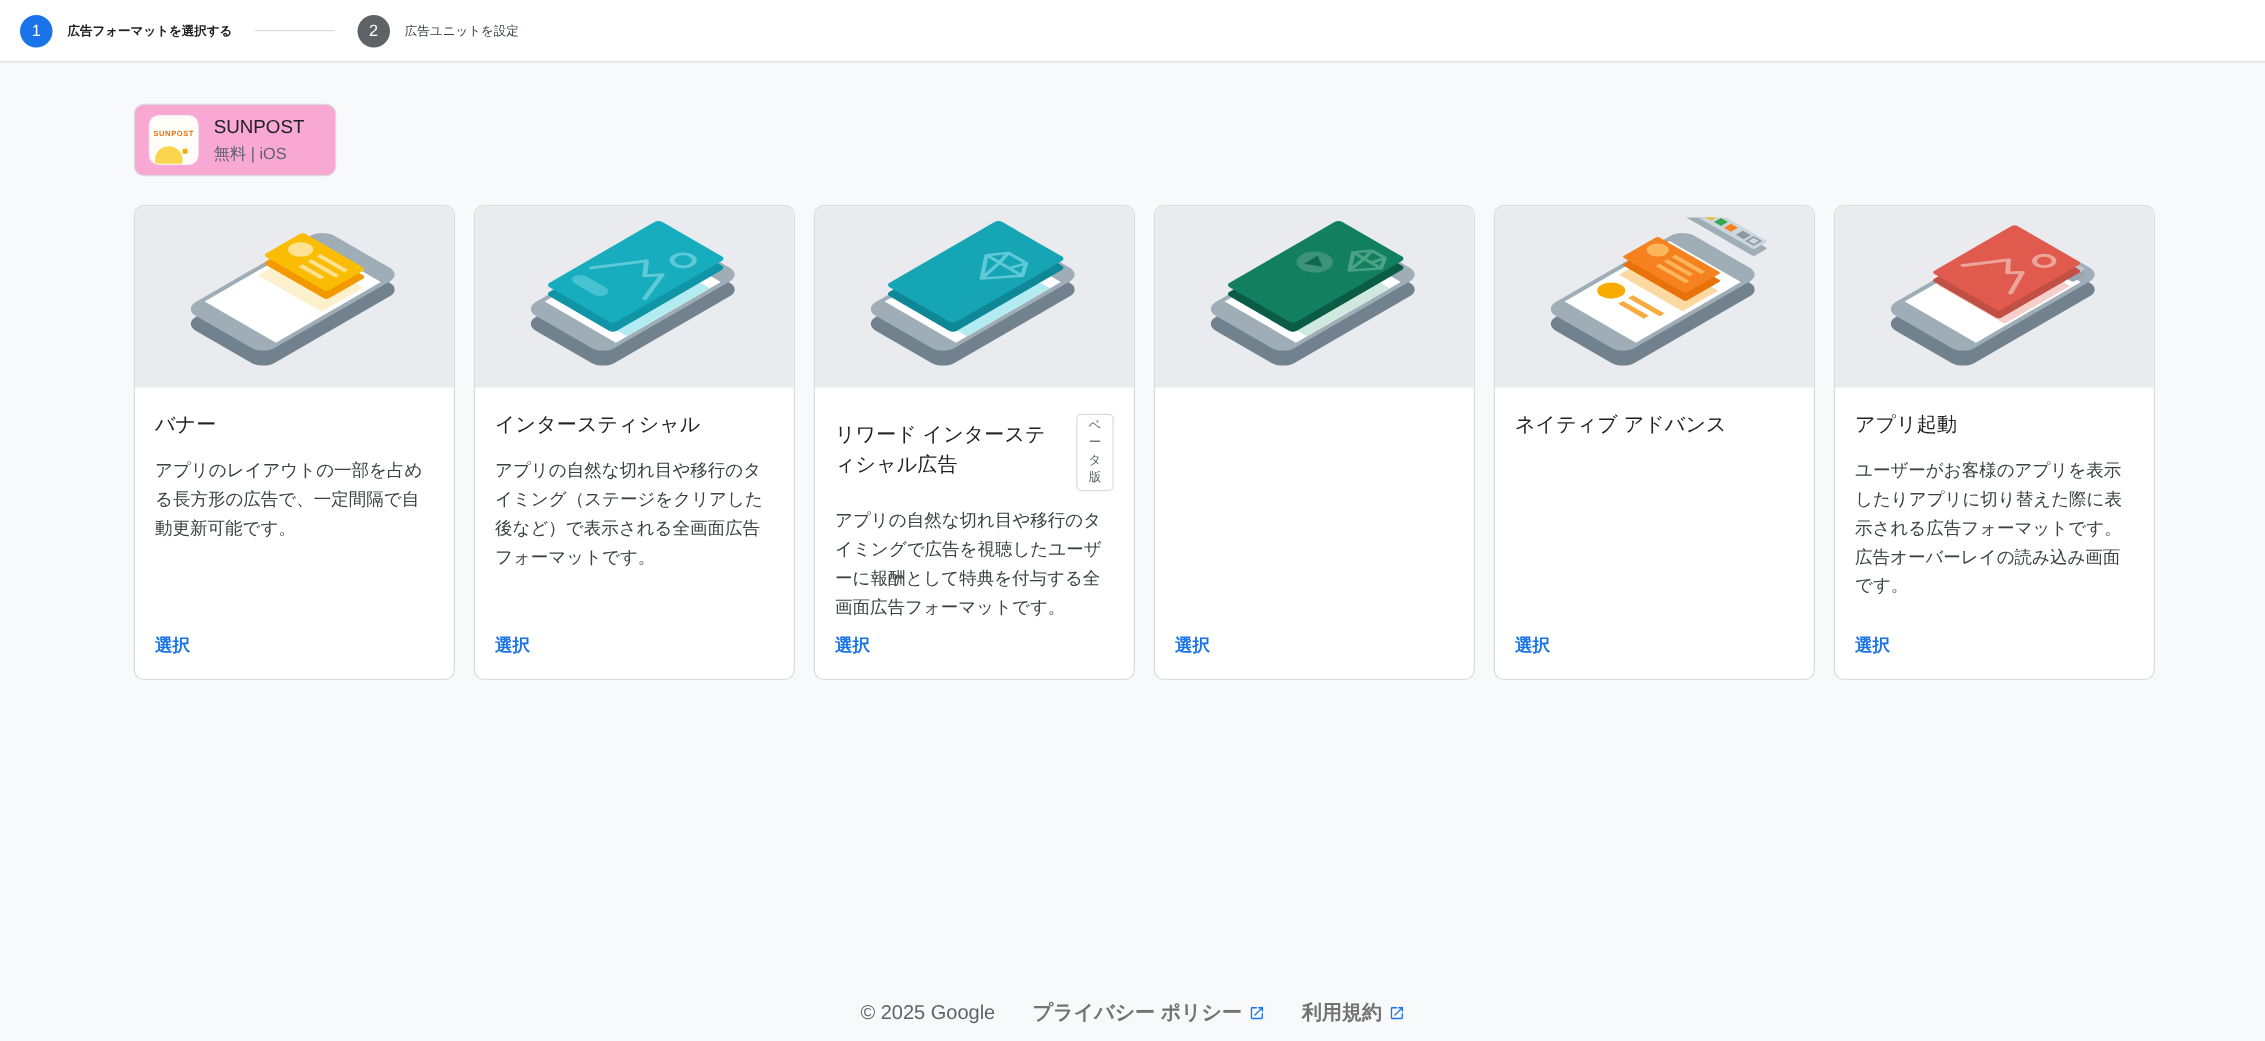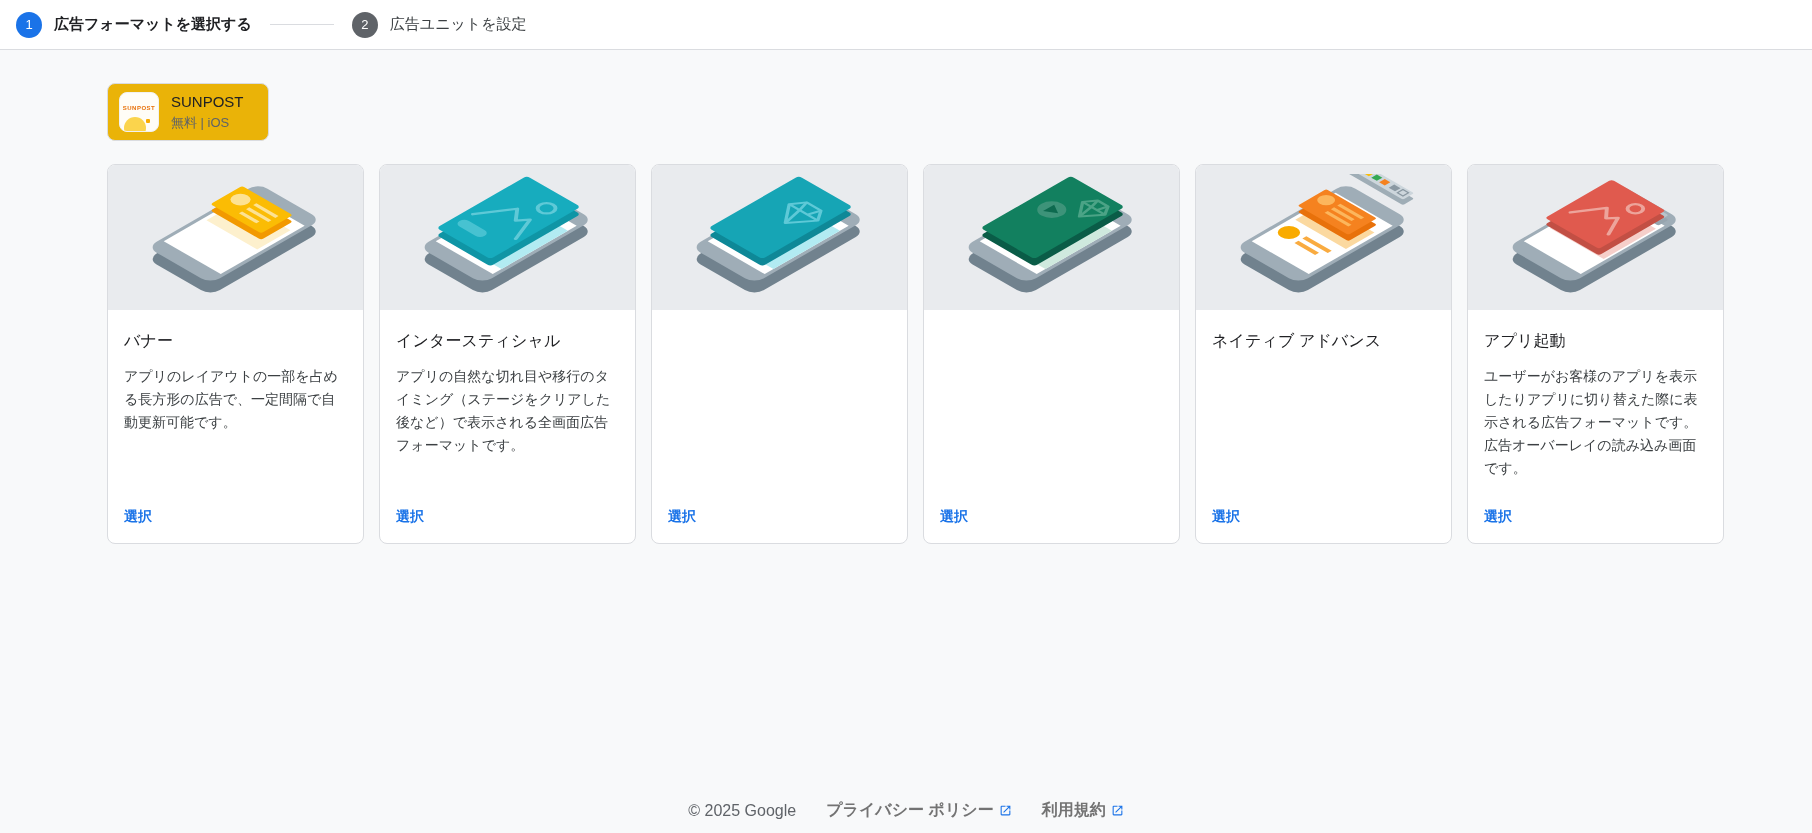--- a/index.html
+++ b/index.html
@@ -18,29 +18,29 @@
     display: flex; align-items: center; padding-left: 16px;
   }
   .step { display: flex; align-items: center; }
   .step-circle {
     width: 26px; height: 26px; border-radius: 50%; color: #fff;
     font-size: 13px; display: flex; align-items: center; justify-content: center;
     flex: none;
   }
   .step-circle.active { background: #1a73e8; }
   .step-circle.inactive { background: #5f6368; }
-  .step-label { margin-left: 12px; font-size: 15px; }
+  .step-label { margin-left: 12px; font-size: 10px; }
   .step-label.active { font-weight: 700; color: #202124; }
   .step-label.inactive { font-weight: 400; color: #3c4043; text-align: right; }
   .step-connector { width: 64px; height: 1px; background: #dadce0; margin: 0 18px; }
 
   
   .app-card {
     display: inline-flex; align-items: center; gap: 12px;
-    background: #eab308; border: 1px solid #dadce0; border-radius: 8px;
+    background: #f9a8d4; border: 1px solid #dadce0; border-radius: 8px;
     padding: 8px 24px 8px 11px;
     margin: 33px 0 0 107px;
     min-height: 58px;
   }
   .app-icon {
     width: 40px; height: 40px; border-radius: 8px; background: #fffdf7;
     border: 1px solid #f1f1f1; position: relative; overflow: hidden; flex: none;
   }
   .app-icon-text {
     position: absolute; top: 12px; left: 2px; right: 2px;
@@ -189,20 +189,25 @@
         <rect x="4" y="28" width="72" height="84" fill="#b2ebf2" transform="matrix(0.866,0.5,-0.866,0.5,136,10)"></rect>
         <rect x="6" y="10" width="68" height="114" rx="4" fill="#0e8897" fill-opacity="1" transform="translate(0,-8) matrix(0.866,0.5,-0.866,0.5,136,10)"></rect>
         <rect x="6" y="10" width="68" height="114" rx="4" fill="#16a5b5" transform="translate(0,-16) matrix(0.866,0.5,-0.866,0.5,136,10)"></rect>
         <g transform="translate(0,-16) matrix(0.866,0.5,-0.866,0.5,136,10)" fill="none" stroke="#5ec9d7" stroke-width="3" stroke-linejoin="round">
           <path d="M40,34 L58,34 L67,47 L49,70 L31,47 Z"></path>
           <path d="M40,34 L44,47 L49,70 M58,34 L54,47 M31,47 L67,47"></path>
         </g>
       </svg>
     </div>
     <div class="card-body">
+      <div class="title-row">
+        <div class="card-title">リワード インタースティシャル広告</div>
+        <div class="beta-badge">ベータ版</div>
+      </div>
+      <div class="card-desc">アプリの自然な切れ目や移行のタイミングで広告を視聴したユーザーに報酬として特典を付与する全画面広告フォーマットです。</div>
     </div>
     <a class="select-link">選択</a>
   </div>
 
   <div class="card">
     <div class="illus">
       <svg width="210" height="128" viewBox="0 0 224 140">
         <rect x="0" y="0" width="80" height="140" rx="12" fill="#71828e" transform="translate(0,13) matrix(0.866,0.5,-0.866,0.5,136,10)"></rect>
         <rect x="0" y="0" width="80" height="140" rx="12" fill="#9fadb7" transform="matrix(0.866,0.5,-0.866,0.5,136,10)"></rect>
         <rect x="4" y="17" width="72" height="106" fill="#ffffff" transform="matrix(0.866,0.5,-0.866,0.5,136,10)"></rect>

